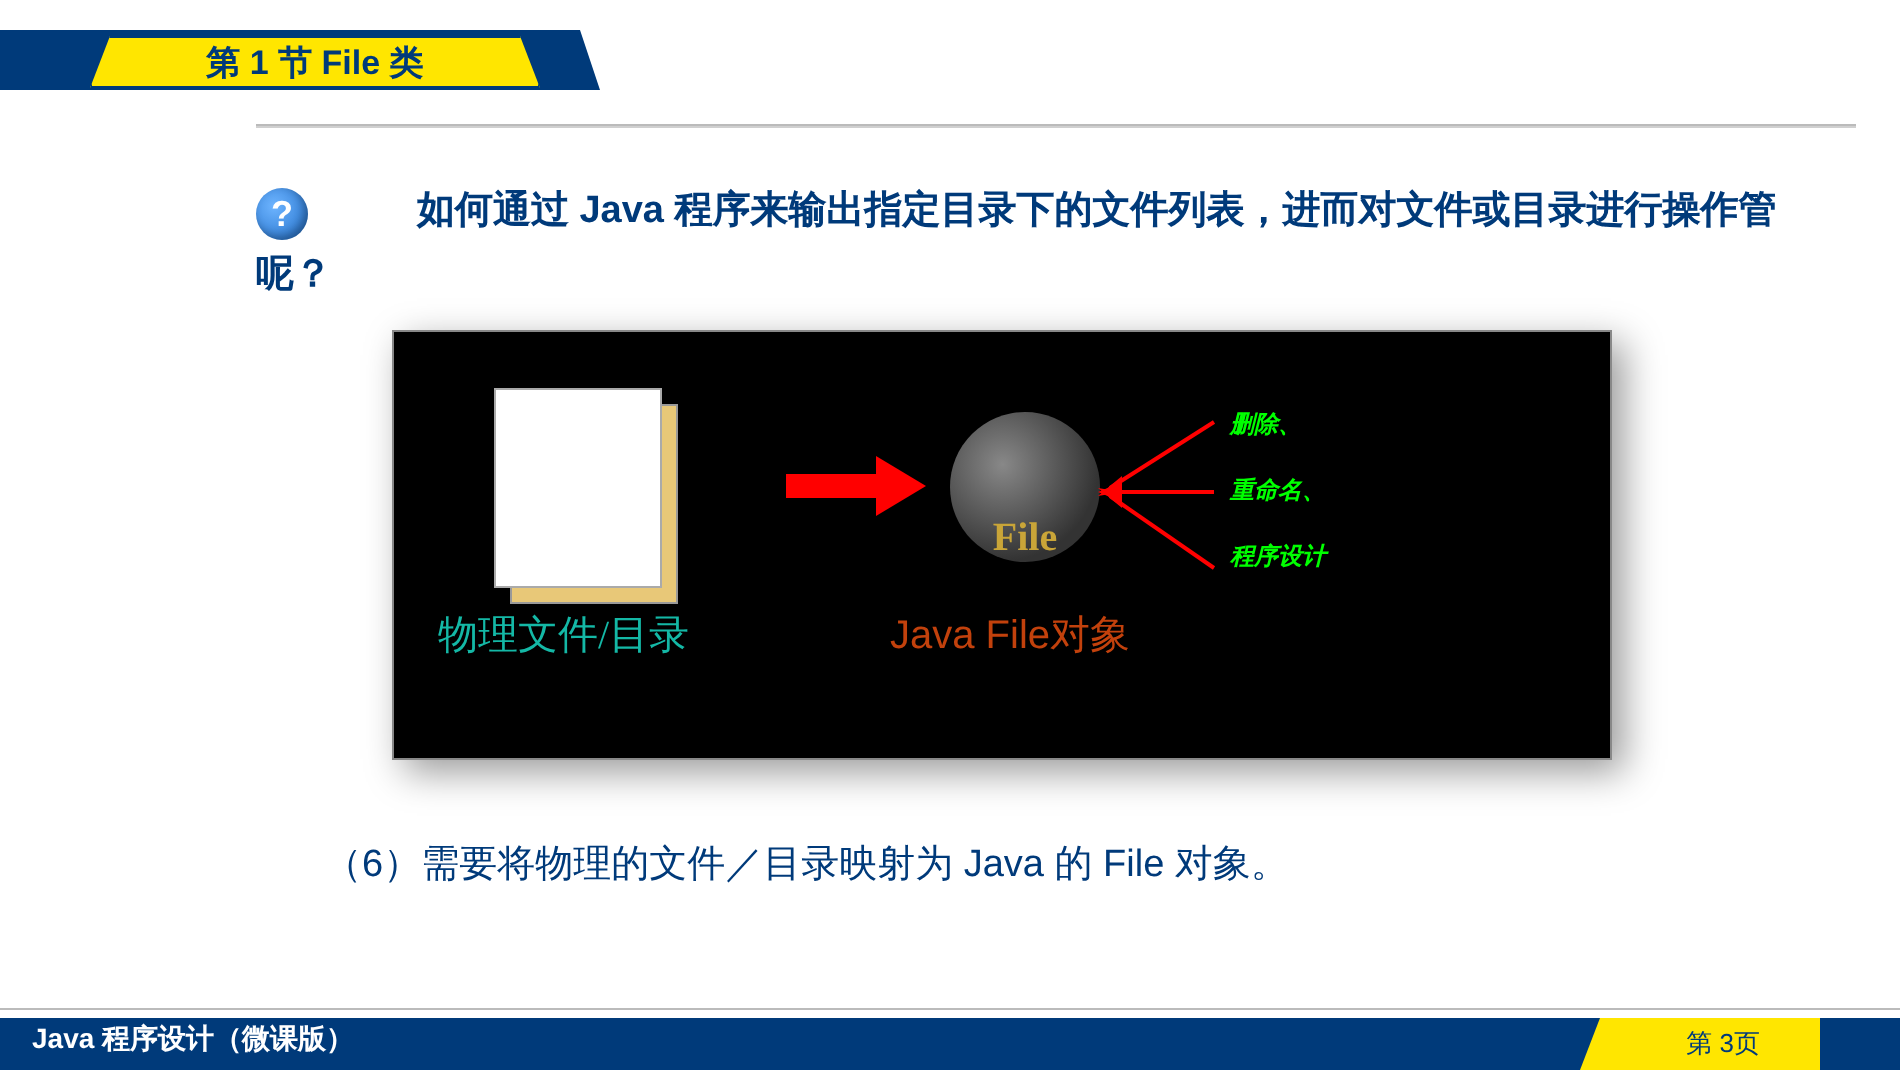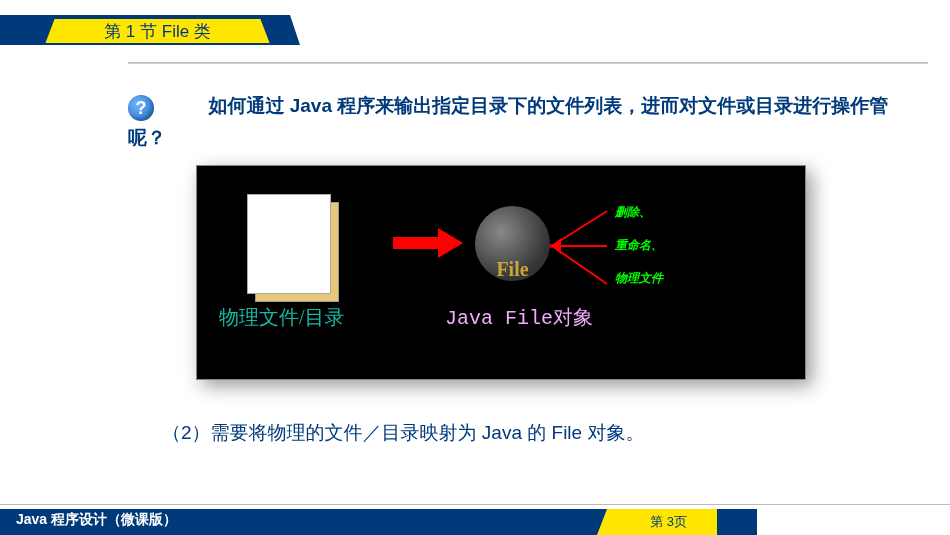--- a/index.html
+++ b/index.html
@@ -33,21 +33,21 @@
       left: 45px;
       width: 225px;
       height: 26px;
       background: #ffe600;
       border: 1px solid #003a7a;
       display: flex;
       align-items: center;
       justify-content: center;
       font-size: 17px;
       color: #003a7a;
-      font-weight: normal;
+      font-weight: bold;
       clip-path: polygon(10px 0, 215px 0, 225px 100%, 0 100%);
     }
     .hr-top {
       position: absolute;
       top: 62px;
       left: 128px;
       width: 800px;
       height: 2px;
       background: #d0d0d0;
       border-top: 1px solid #bbb;
@@ -141,23 +141,23 @@
       justify-content: center;
       color: #c9a538;
       font-weight: bold;
       font-size: 20px;
       font-family: "Times New Roman", serif;
     }
     .java-obj-label {
       position: absolute;
       top: 138px;
       left: 248px;
-      color: #f0abfc;
+      color: #c2410c;
       font-size: 20px;
-      font-family: Liberation Mono, monospace;
+      font-family: Liberation Sans, sans-serif;
     }
     .op-list {
       position: absolute;
       top: 38px;
       left: 418px;
       color: #00ff00;
       font-size: 12px;
       font-style: italic;
       font-family: "KaiTi", "SimSun", serif;
       font-weight: bold;
@@ -168,21 +168,21 @@
       top: 415px;
       left: 162px;
       font-size: 19px;
       color: #003a7a;
       line-height: 1.85;
     }
     .footer-bar {
       position: absolute;
       bottom: 0;
       left: 0;
-      width: 757px;
+      width: 950px;
       height: 26px;
       background: #003a7a;
     }
     .footer-left {
       position: absolute;
       left: 16px;
       top: 2px;
       color: #fff;
       font-size: 14px;
       font-weight: bold;
@@ -250,26 +250,26 @@
     <polygon points="2,52 14,42 14,50" fill="#ff0000"></polygon>
     <line x1="8" y1="50" x2="60" y2="50" stroke="#ff0000" stroke-width="2"></line>
     <polygon points="2,50 14,45 14,55" fill="#ff0000"></polygon>
     <line x1="8" y1="52" x2="60" y2="88" stroke="#ff0000" stroke-width="2"></line>
     <polygon points="2,48 14,50 14,58" fill="#ff0000"></polygon>
   </svg>
 
   <div class="op-list">
     <div>删除、</div>
     <div>重命名、</div>
-    <div>物理文件</div>
+    <div>程序设计</div>
   </div>
 </div>
 
 <div class="answer-block">
-  <div>（2）需要将物理的文件／目录映射为 Java 的 File 对象。</div>
+  <div>（6）需要将物理的文件／目录映射为 Java 的 File 对象。</div>
 </div>
 
 <div class="hr-bottom"></div>
 
 <div class="footer-bar">
   <div class="footer-left">Java 程序设计（微课版）</div>
   <div class="footer-page-bg"></div>
   <div class="footer-page">第 3页</div>
 </div>
 

